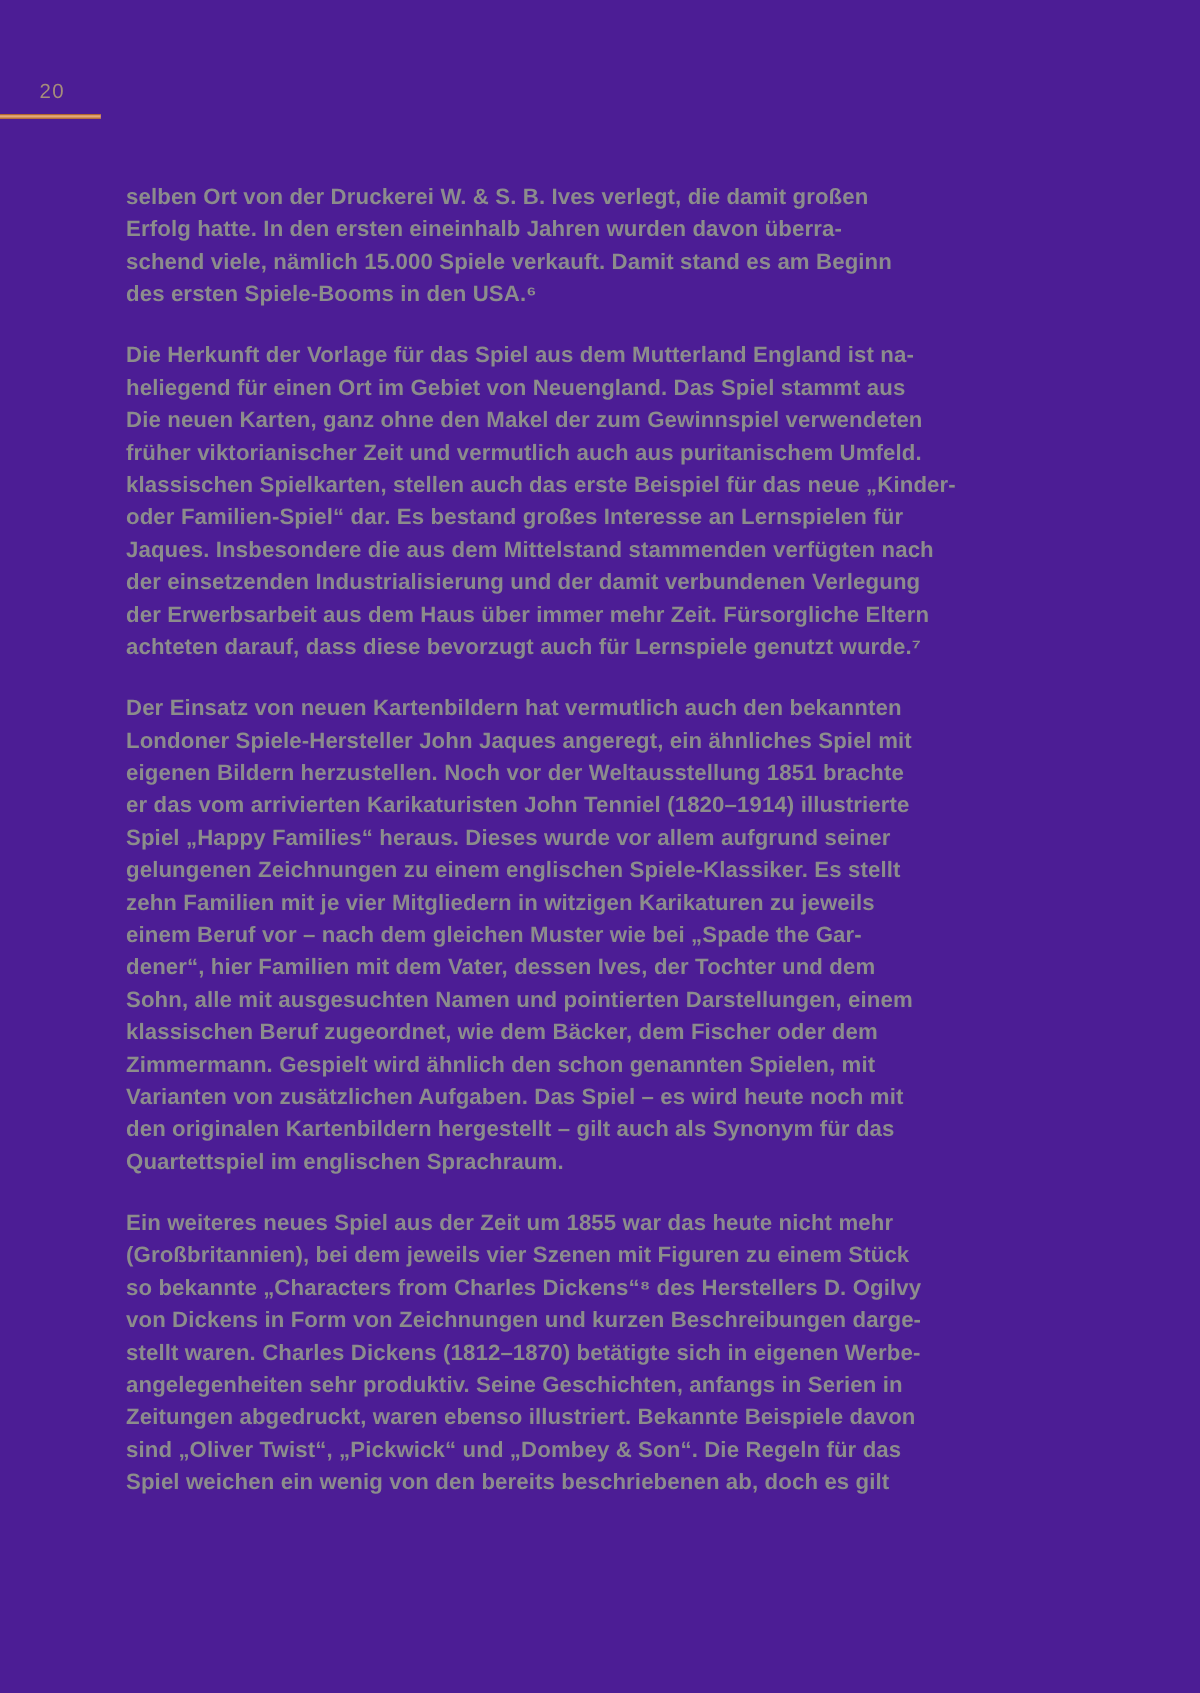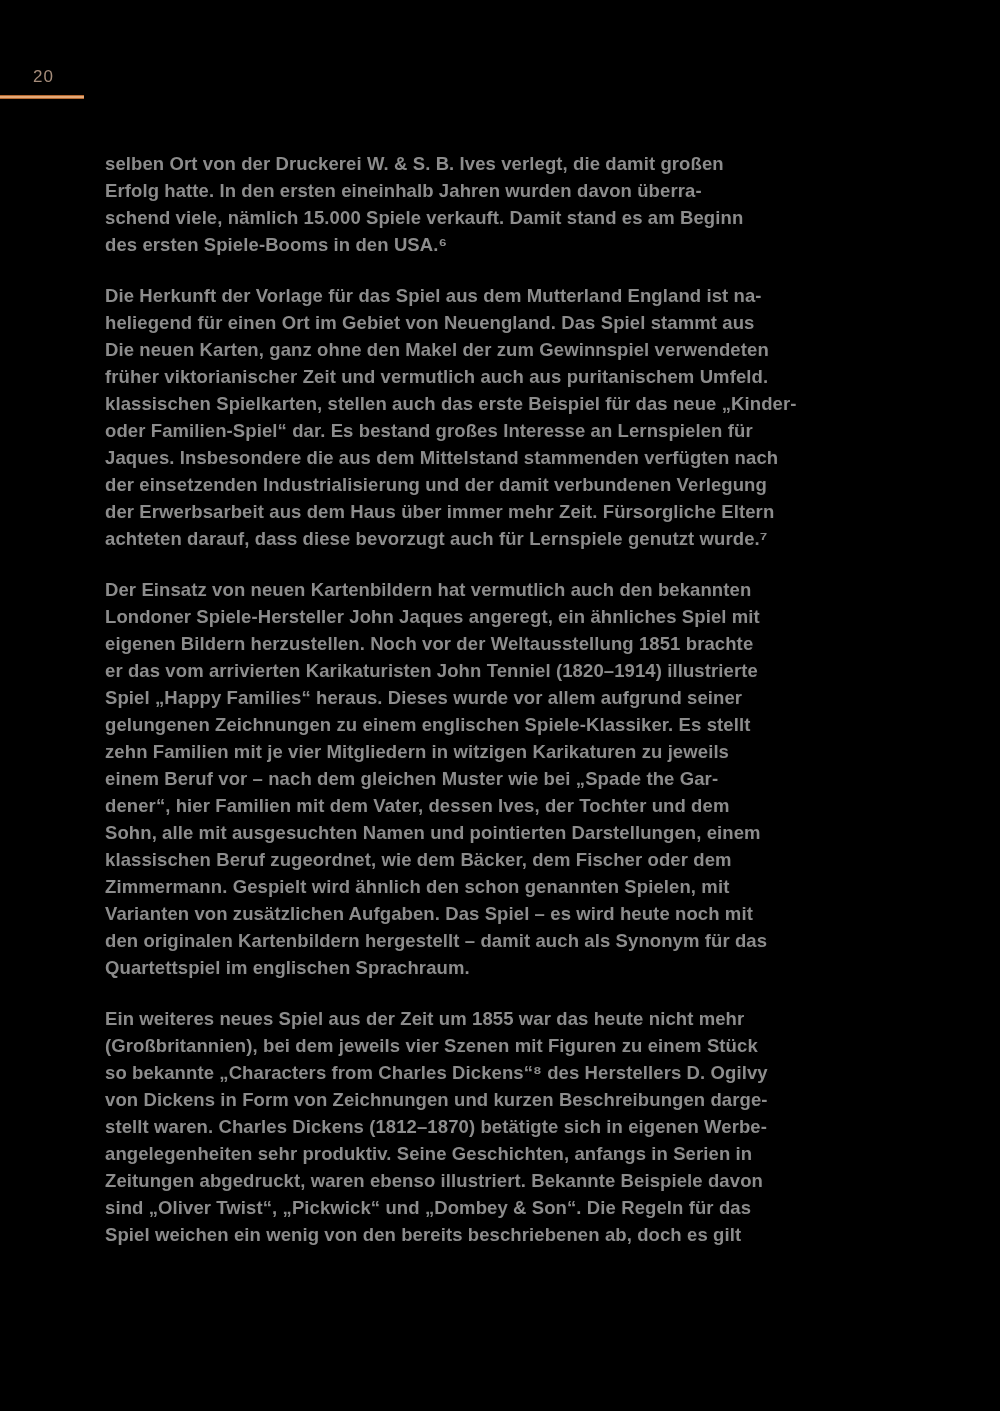--- a/index.html
+++ b/index.html
@@ -4,21 +4,21 @@
 <style>
   html, body {
     margin: 0;
     padding: 0;
     background: #ffffff;
   }
   .book-page {
     position: relative;
     width: 1000px;
     height: 1411px;
-    background: #000000;
+    background: #4c1d95;
     overflow: hidden;
     font-family: "Liberation Sans", "DejaVu Sans", sans-serif;
   }
   .page-number {
     position: absolute;
     left: 33px;
     top: 66px;
     font-size: 17px;
     line-height: 22px;
     font-weight: 300;
@@ -87,21 +87,21 @@
         <span class="line">er das vom arrivierten Karikaturisten John Tenniel (1820–1914) illustrierte</span>
         <span class="line">Spiel „Happy Families“ heraus. Dieses wurde vor allem aufgrund seiner</span>
         <span class="line">gelungenen Zeichnungen zu einem englischen Spiele-Klassiker. Es stellt</span>
         <span class="line">zehn Familien mit je vier Mitgliedern in witzigen Karikaturen zu jeweils</span>
         <span class="line">einem Beruf vor – nach dem gleichen Muster wie bei „Spade the Gar-</span>
         <span class="line">dener“, hier Familien mit dem Vater, dessen Ives, der Tochter und dem</span>
         <span class="line">Sohn, alle mit ausgesuchten Namen und pointierten Darstellungen, einem</span>
         <span class="line">klassischen Beruf zugeordnet, wie dem Bäcker, dem Fischer oder dem</span>
         <span class="line">Zimmermann. Gespielt wird ähnlich den schon genannten Spielen, mit</span>
         <span class="line">Varianten von zusätzlichen Aufgaben. Das Spiel – es wird heute noch mit</span>
-        <span class="line">den originalen Kartenbildern hergestellt – damit auch als Synonym für das</span>
+        <span class="line">den originalen Kartenbildern hergestellt – gilt auch als Synonym für das</span>
         <span class="line">Quartettspiel im englischen Sprachraum.</span>
       </p>
       <p class="para">
         <span class="line">Ein weiteres neues Spiel aus der Zeit um 1855 war das heute nicht mehr</span>
         <span class="line">(Großbritannien), bei dem jeweils vier Szenen mit Figuren zu einem Stück</span>
         <span class="line">so bekannte „Characters from Charles Dickens“⁸ des Herstellers D. Ogilvy</span>
         <span class="line">von Dickens in Form von Zeichnungen und kurzen Beschreibungen darge-</span>
         <span class="line">stellt waren. Charles Dickens (1812–1870) betätigte sich in eigenen Werbe-</span>
         <span class="line">angelegenheiten sehr produktiv. Seine Geschichten, anfangs in Serien in</span>
         <span class="line">Zeitungen abgedruckt, waren ebenso illustriert. Bekannte Beispiele davon</span>

